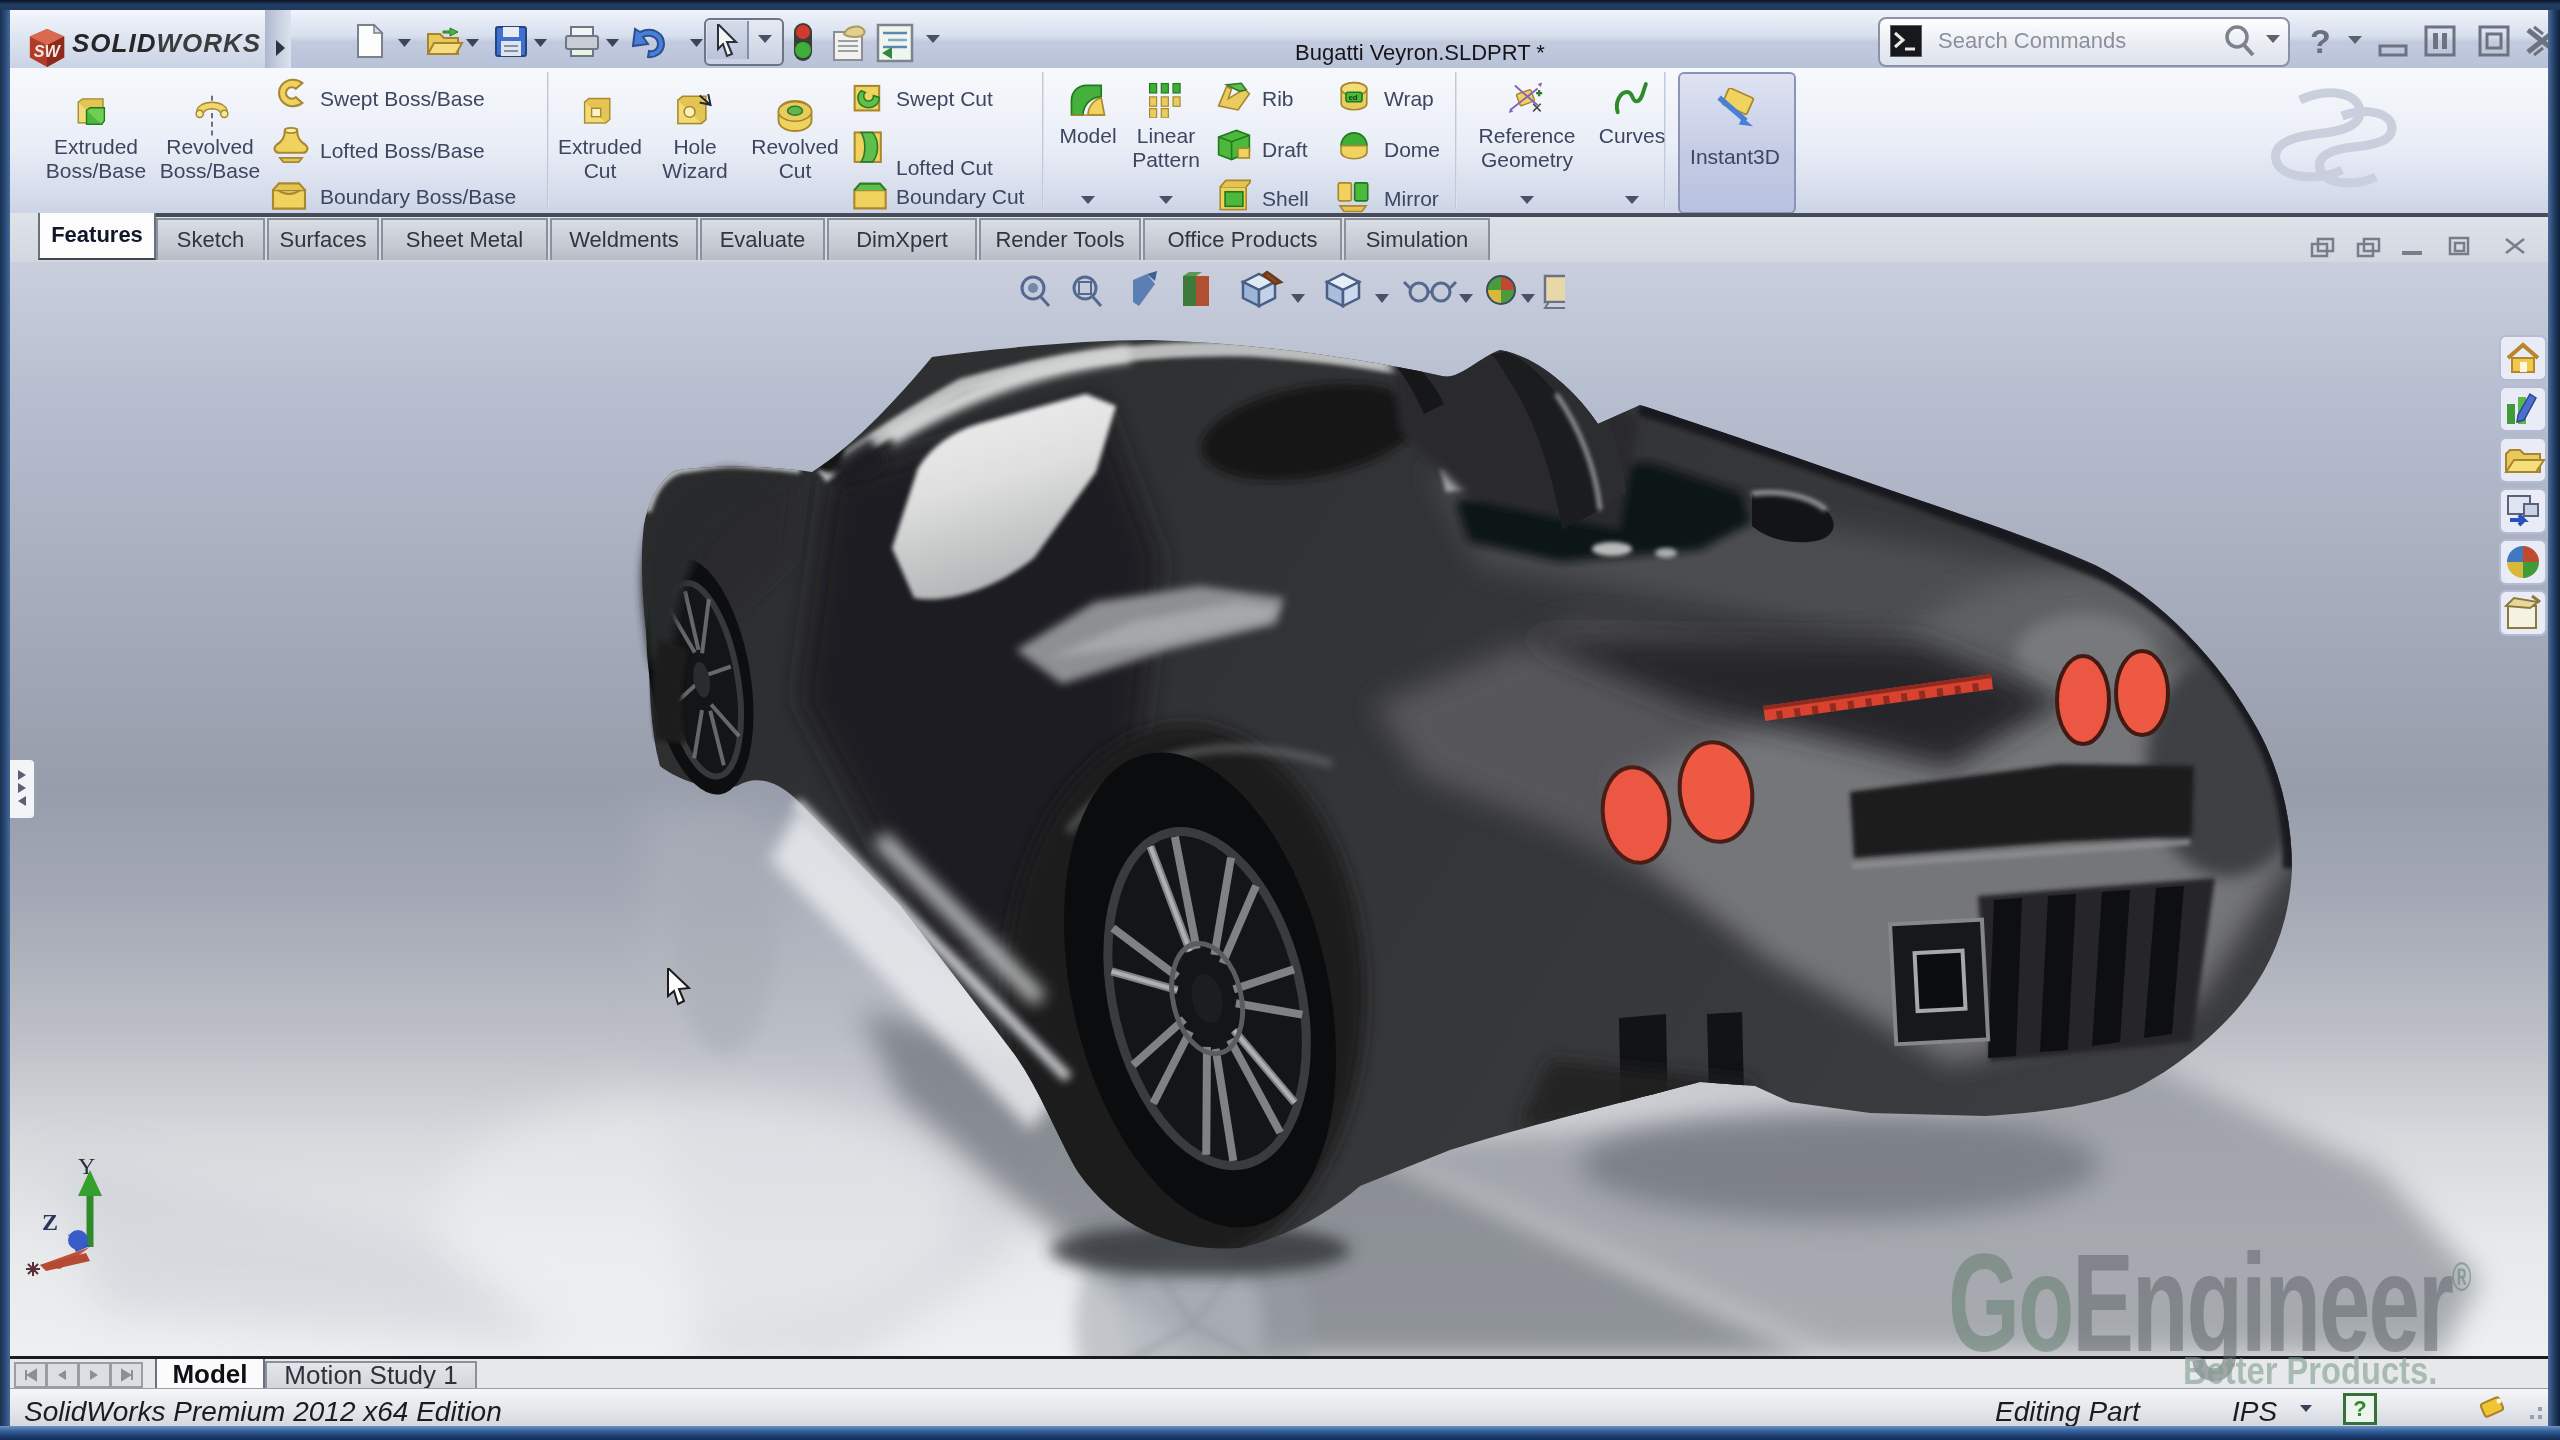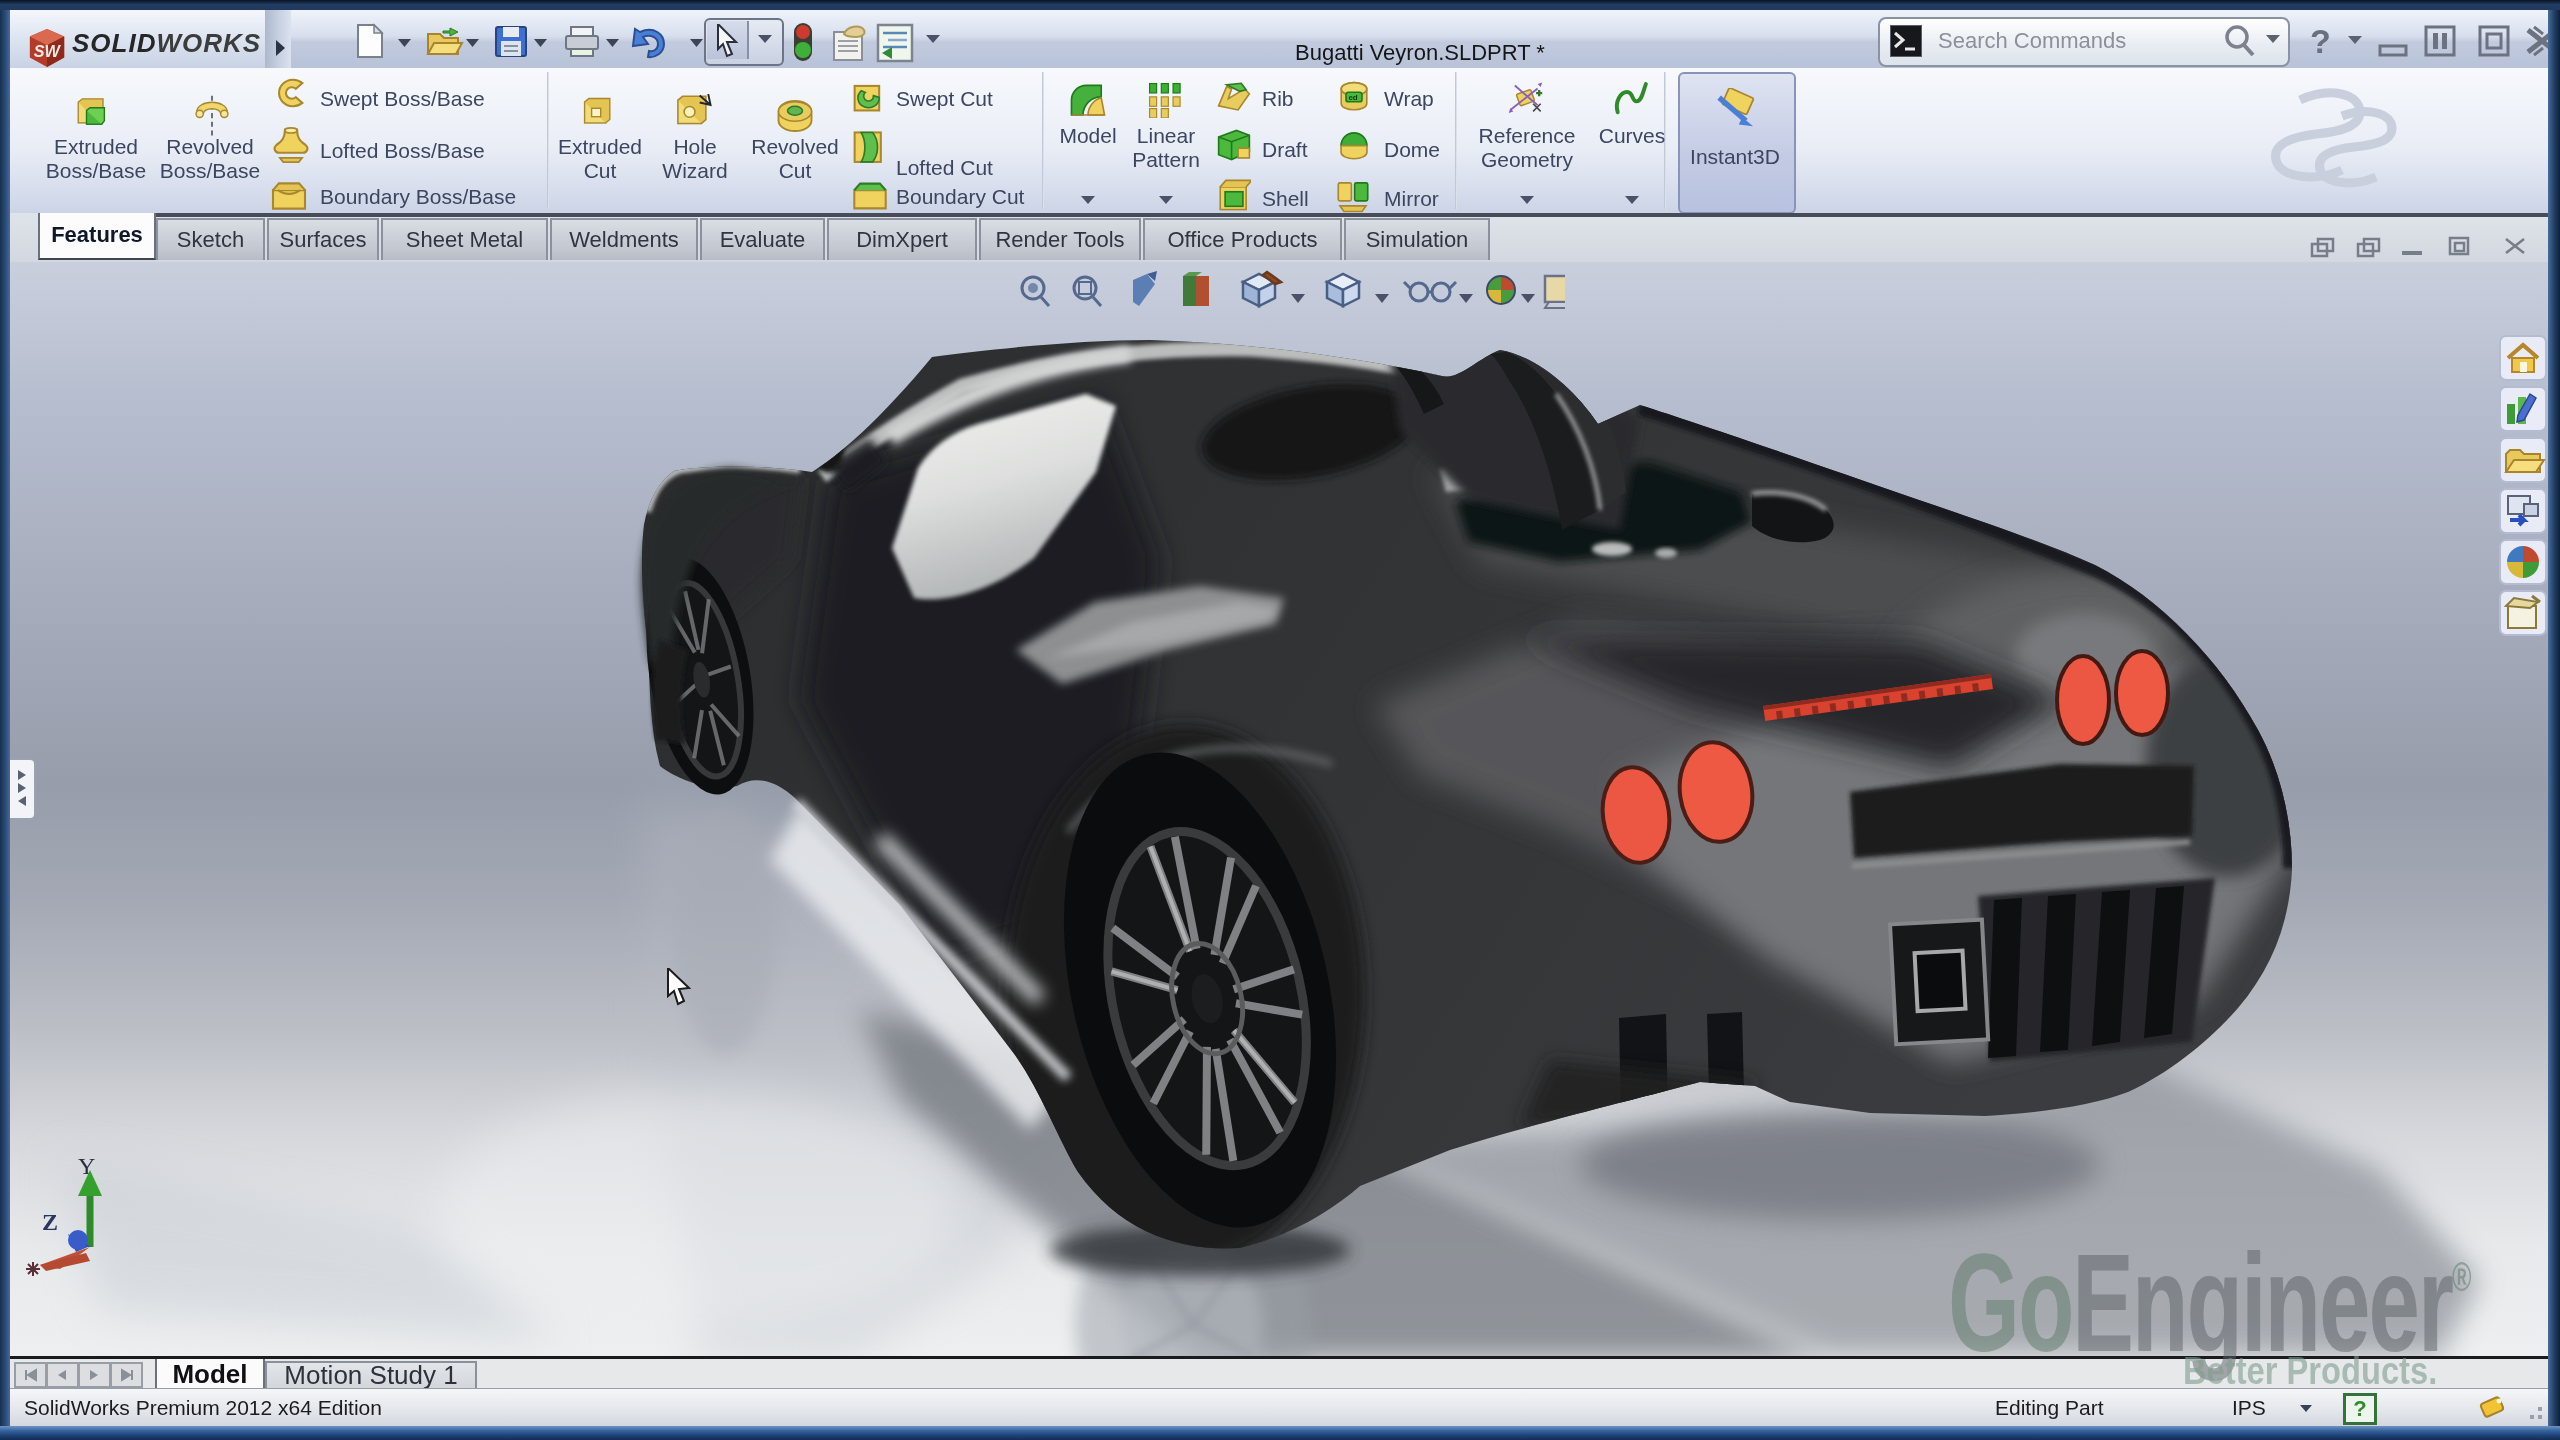--- a/index.html
+++ b/index.html
@@ -46,21 +46,21 @@
     border-bottom:2px solid #40454f;}
   
   #viewport{left:10px;top:262px;width:2538px;height:1094px;
     background:linear-gradient(#c9cfdd 0%,#b7becf 12%,#a2a8b8 35%,#979daa 48%,#a3a8b4 58%,#bbbec5 70%,#d6d8dc 80%,#e7e9eb 90%,#edeff0 100%);}
   
   #modeltabs{left:10px;top:1356px;width:2538px;height:32px;
     background:#e7e8ea;border-top:3px solid #1a1b1e;}
   
   #statusbar{left:10px;top:1388px;width:2538px;height:38px;
     background:linear-gradient(#f5f6f8,#e2e5ea 60%,#d2d6de);border-top:1px solid #989ea8;}
-  .stxt{position:absolute;top:7px;font-size:21px;color:#1c1c1e;}
+  .stxt{position:absolute;top:7px;font-size:28px;color:#1c1c1e;font-style:italic;}
   
   #wm{left:1948px;top:1222px;font-weight:bold;font-size:140px;letter-spacing:-3px;transform:scaleX(0.66);transform-origin:left top;
     color:rgba(100,126,112,0.55);z-index:30;}
   #wm .eng{color:rgba(92,97,104,0.5);}
   #wm2{left:2183px;top:1350px;font-weight:bold;font-size:38px;transform:scaleX(0.86);transform-origin:left top;color:rgba(126,156,142,0.6);z-index:30;}
 </style>
 </head>
 <body>
 <div id="stage">
   <div class="abs" id="titlebar">

